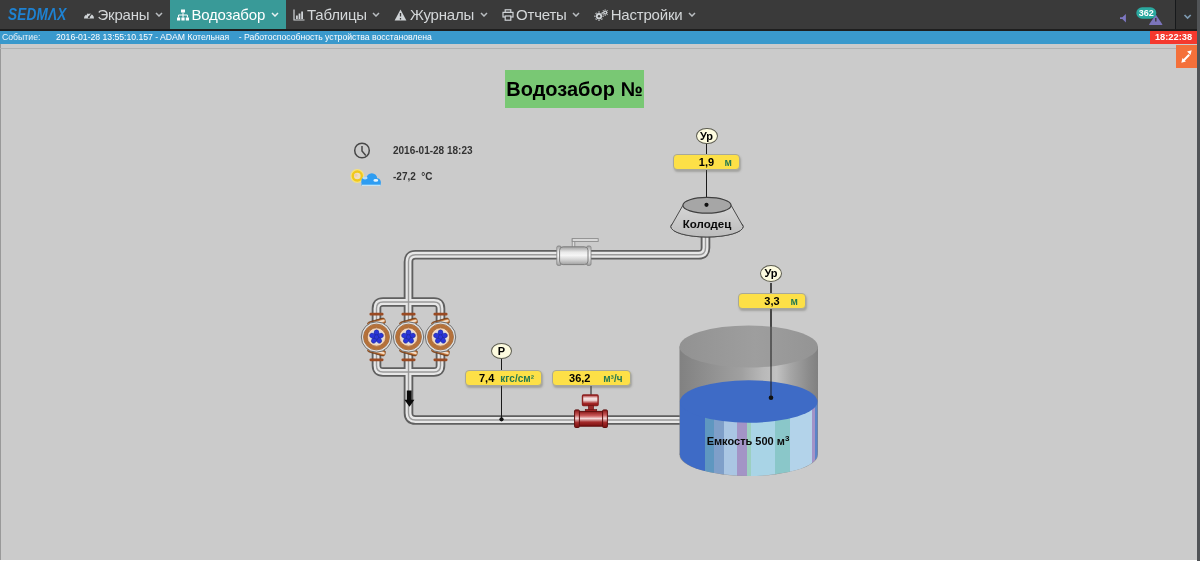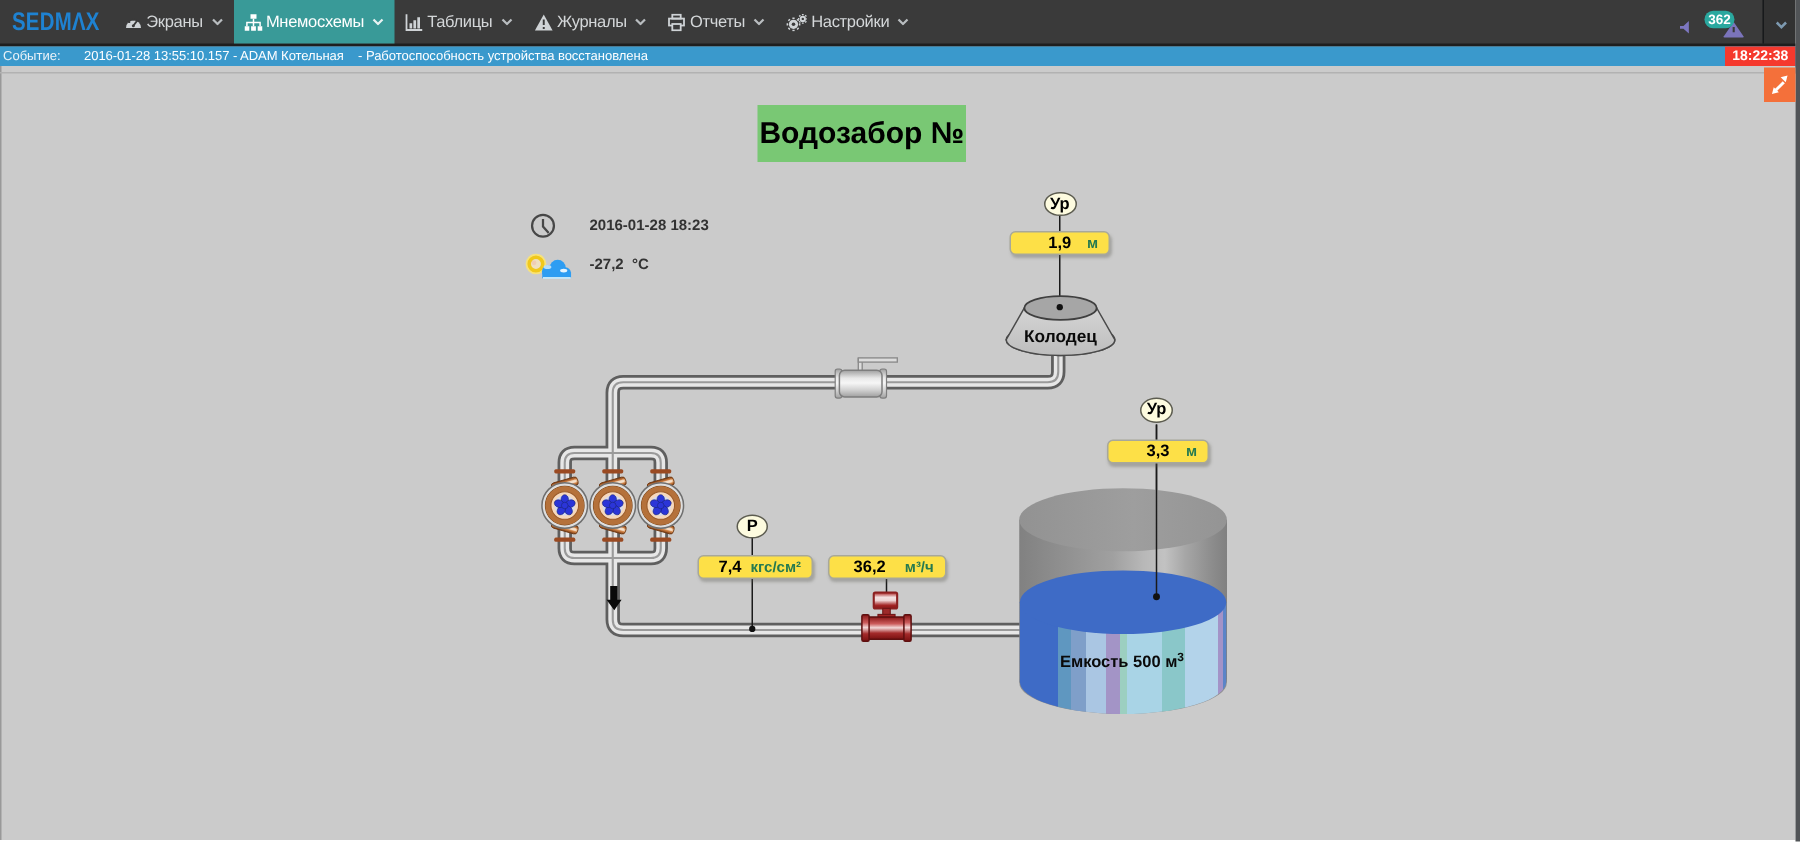--- a/index.html
+++ b/index.html
@@ -1,23 +1,23 @@
 <!DOCTYPE html>
 <html><head><meta charset="utf-8">
 <style>
 * { margin:0; padding:0; box-sizing:border-box; }
 html,body { width:1200px; height:564px; overflow:hidden; background:#fff;
   font-family:"Liberation Sans", sans-serif; }
 body { position:relative; }
 #nav { position:absolute; left:0; top:0; width:1197px; height:31px;
   background:#3a3a3a; border-bottom:2px solid #1e1e1e; display:flex; align-items:stretch; }
 .logo { width:76px; flex:0 0 76px; display:flex; align-items:center; padding-left:8px;
-  color:#1e82d2; font-weight:bold; font-size:17px; }
+  color:#1e82d2; font-weight:bold; font-size:17px;font-style:italic; }
 .logo span { display:inline-block; transform:scaleX(.8); transform-origin:left center; letter-spacing:0.2px; }
-.mi { display:flex; align-items:center; padding:0 7px; color:#d4d7d9; font-size:11px; letter-spacing:-0.2px; gap:2.5px; white-space:nowrap; }
+.mi { display:flex; align-items:center; padding:0 7px; color:#d4d7d9; font-size:15px; letter-spacing:-0.2px; gap:2.5px; white-space:nowrap; }
 .mi.active { background:#399a98; color:#fff; }
 .mi svg.ic { display:block; }
 .chev { margin-left:3px; }
 #ebar { position:absolute; left:0; top:31px; width:1200px; height:18px; background:#3a99cc;
   font-size:8.7px; line-height:13px; white-space:nowrap; }
 #ebar .lab { color:#eaf2f8; padding-left:2px; }
 #ebar .v1 { color:#fdfeff; letter-spacing:-0.03px; }
 #redclock { position:absolute; right:3px; top:0; width:47px; height:13px; background:#f5392e;
   color:#fff; font-size:9.3px; font-weight:bold; text-align:center; line-height:13px; }
 #content { position:absolute; left:0; top:44px; width:1197px; height:516px;
@@ -60,21 +60,21 @@
   <div class="mi active">
       <svg class="ic" width="12" height="12" viewBox="0 0 12 12">
         <g fill="#fff">
           <rect x="4" y="0.5" width="4" height="3"></rect>
           <rect x="0" y="8.5" width="3.2" height="3"></rect>
           <rect x="4.4" y="8.5" width="3.2" height="3"></rect>
           <rect x="8.8" y="8.5" width="3.2" height="3"></rect>
         </g>
         <path d="M6 3.5 V6 M1.6 8.5 V6 H10.4 V8.5 M6 6 V8.5" fill="none" stroke="#fff" stroke-width="1"></path>
       </svg>
-      <span>Мнемосхемы</span>
+      <span>Водозабор</span>
       <svg class="chev" width="8" height="5" viewBox="0 0 8 5">
         <path d="M1 1 L4 4 L7 1" fill="none" stroke="#e8f2f2" stroke-width="1.5"></path>
       </svg>
     </div>
   <div class="mi">
       <svg class="ic" width="12" height="12" viewBox="0 0 12 12">
         <path d="M1 0.5 V11 H11.5" stroke="#cfd3d6" stroke-width="1.2" fill="none"></path>
         <g fill="#cfd3d6">
           <rect x="3" y="6.5" width="1.8" height="3.5"></rect>
           <rect x="5.6" y="4.5" width="1.8" height="5.5"></rect>

